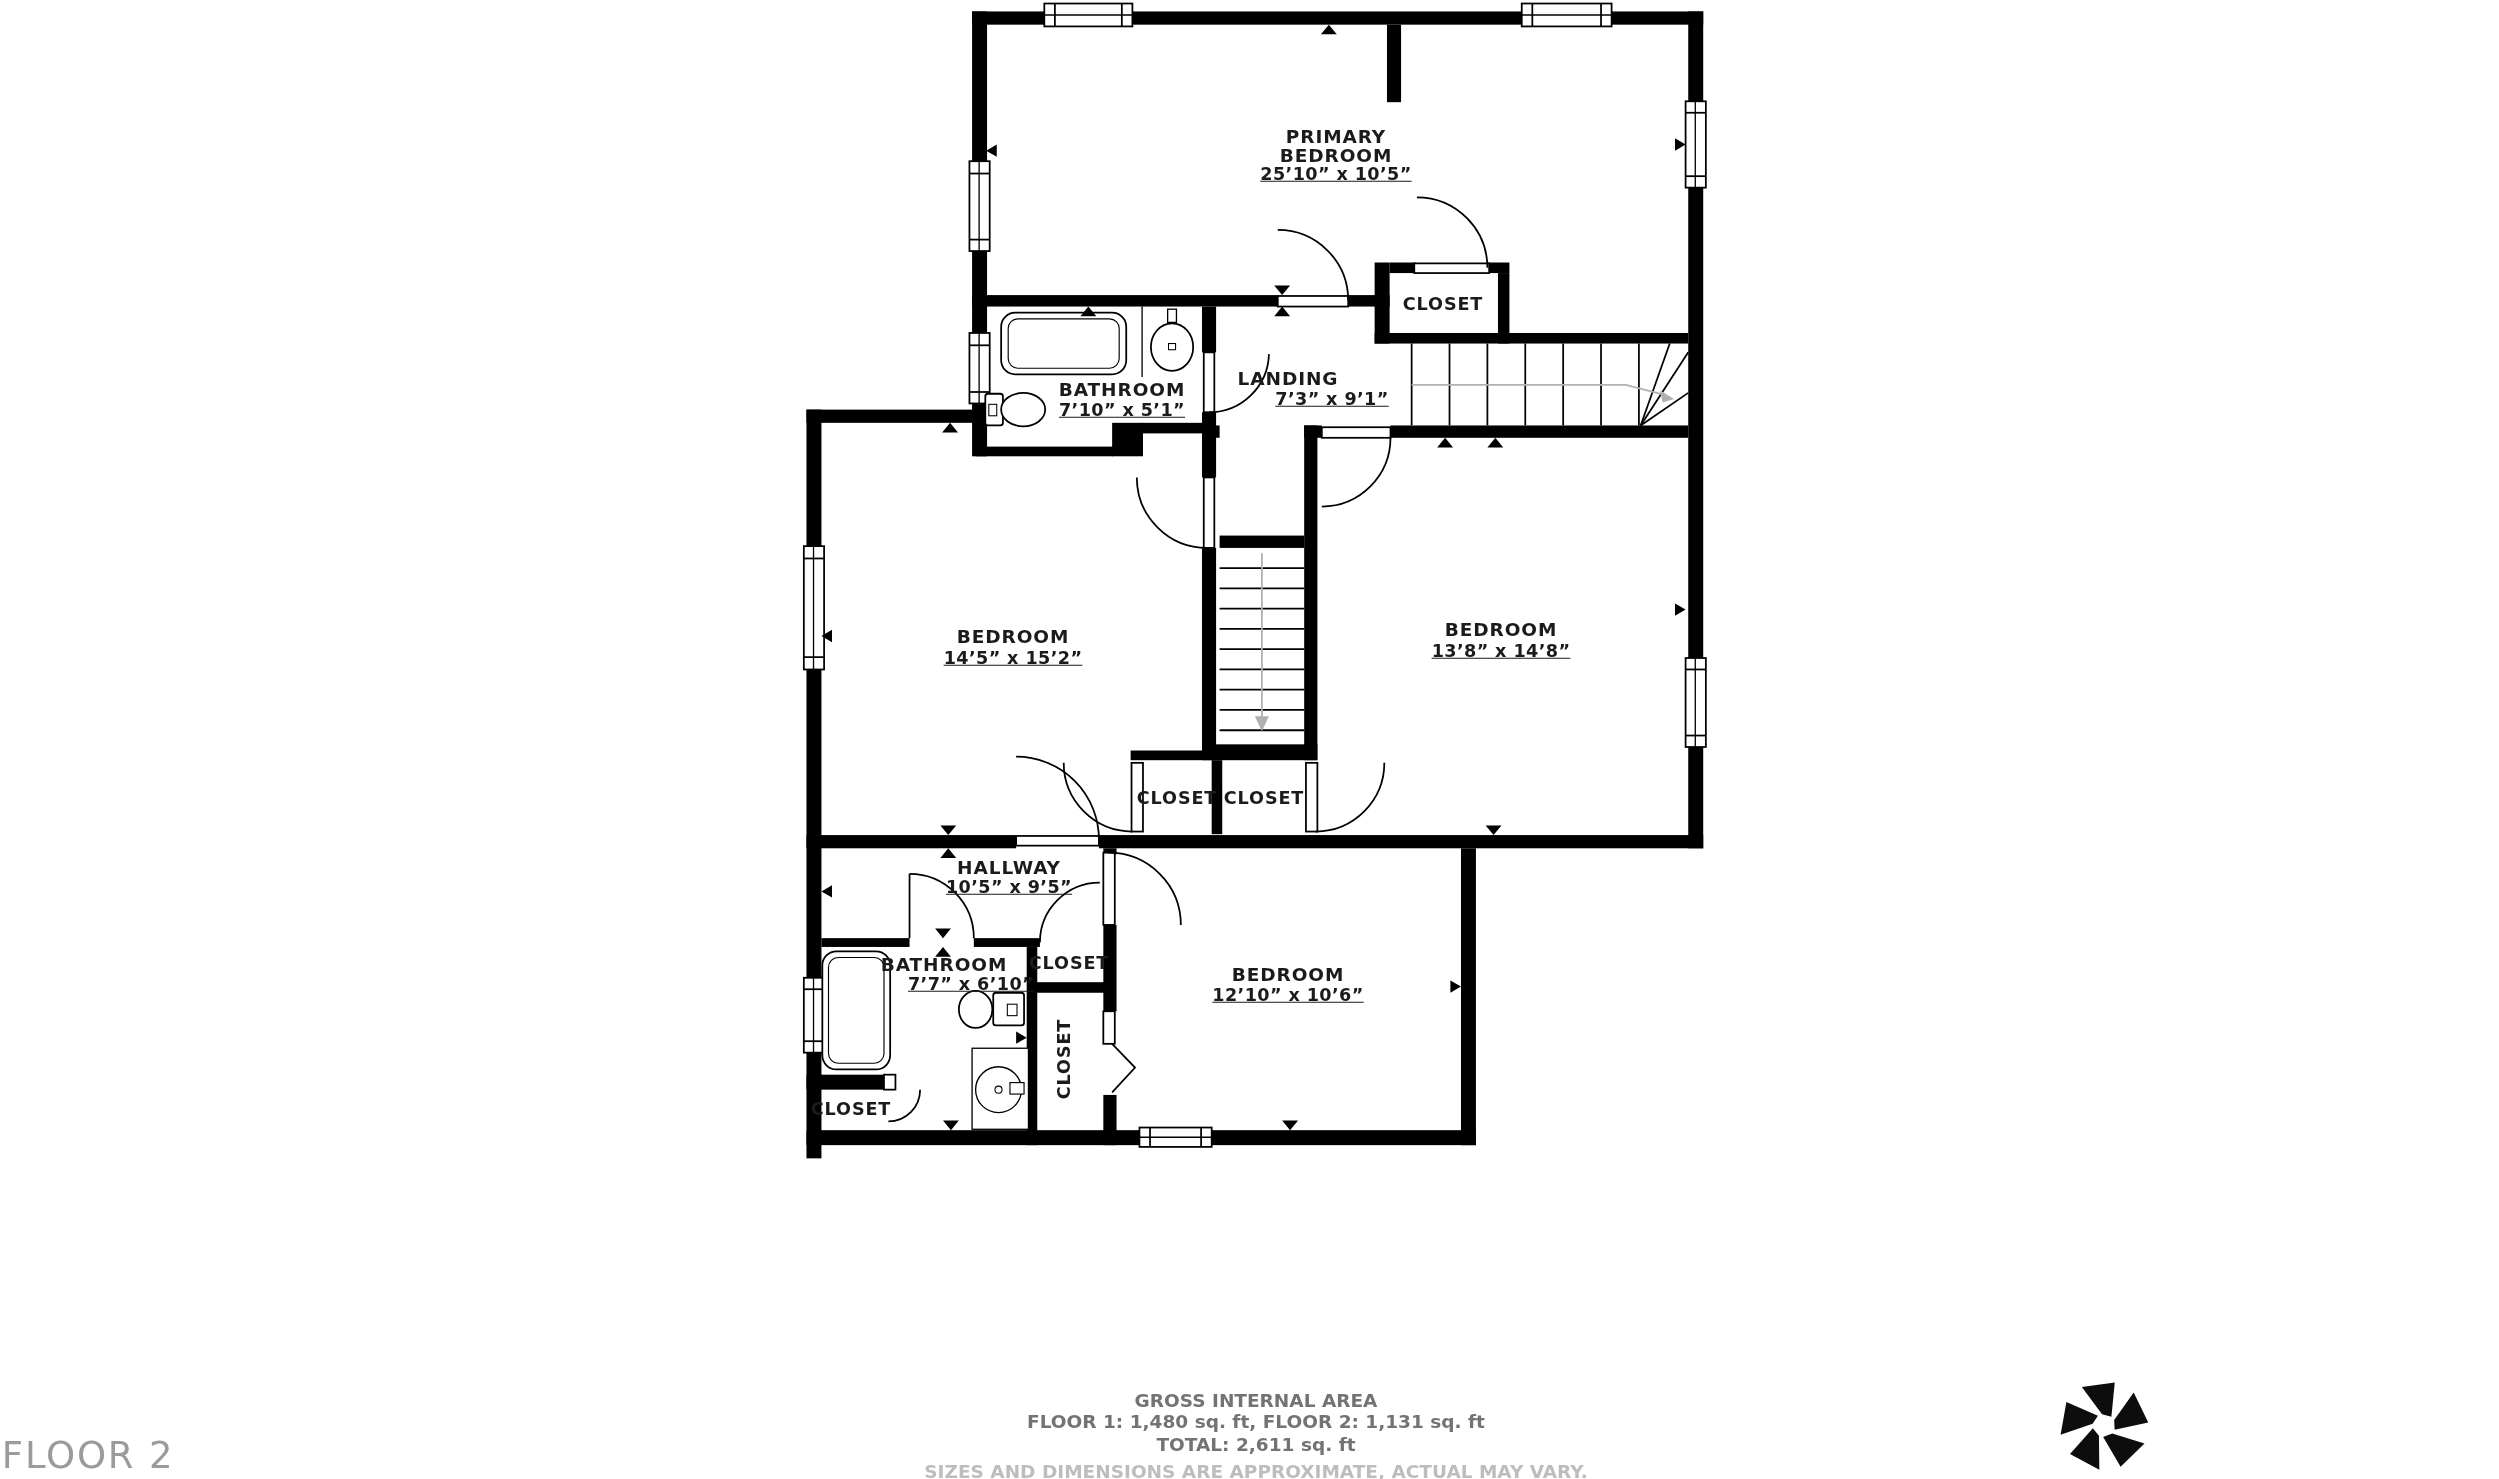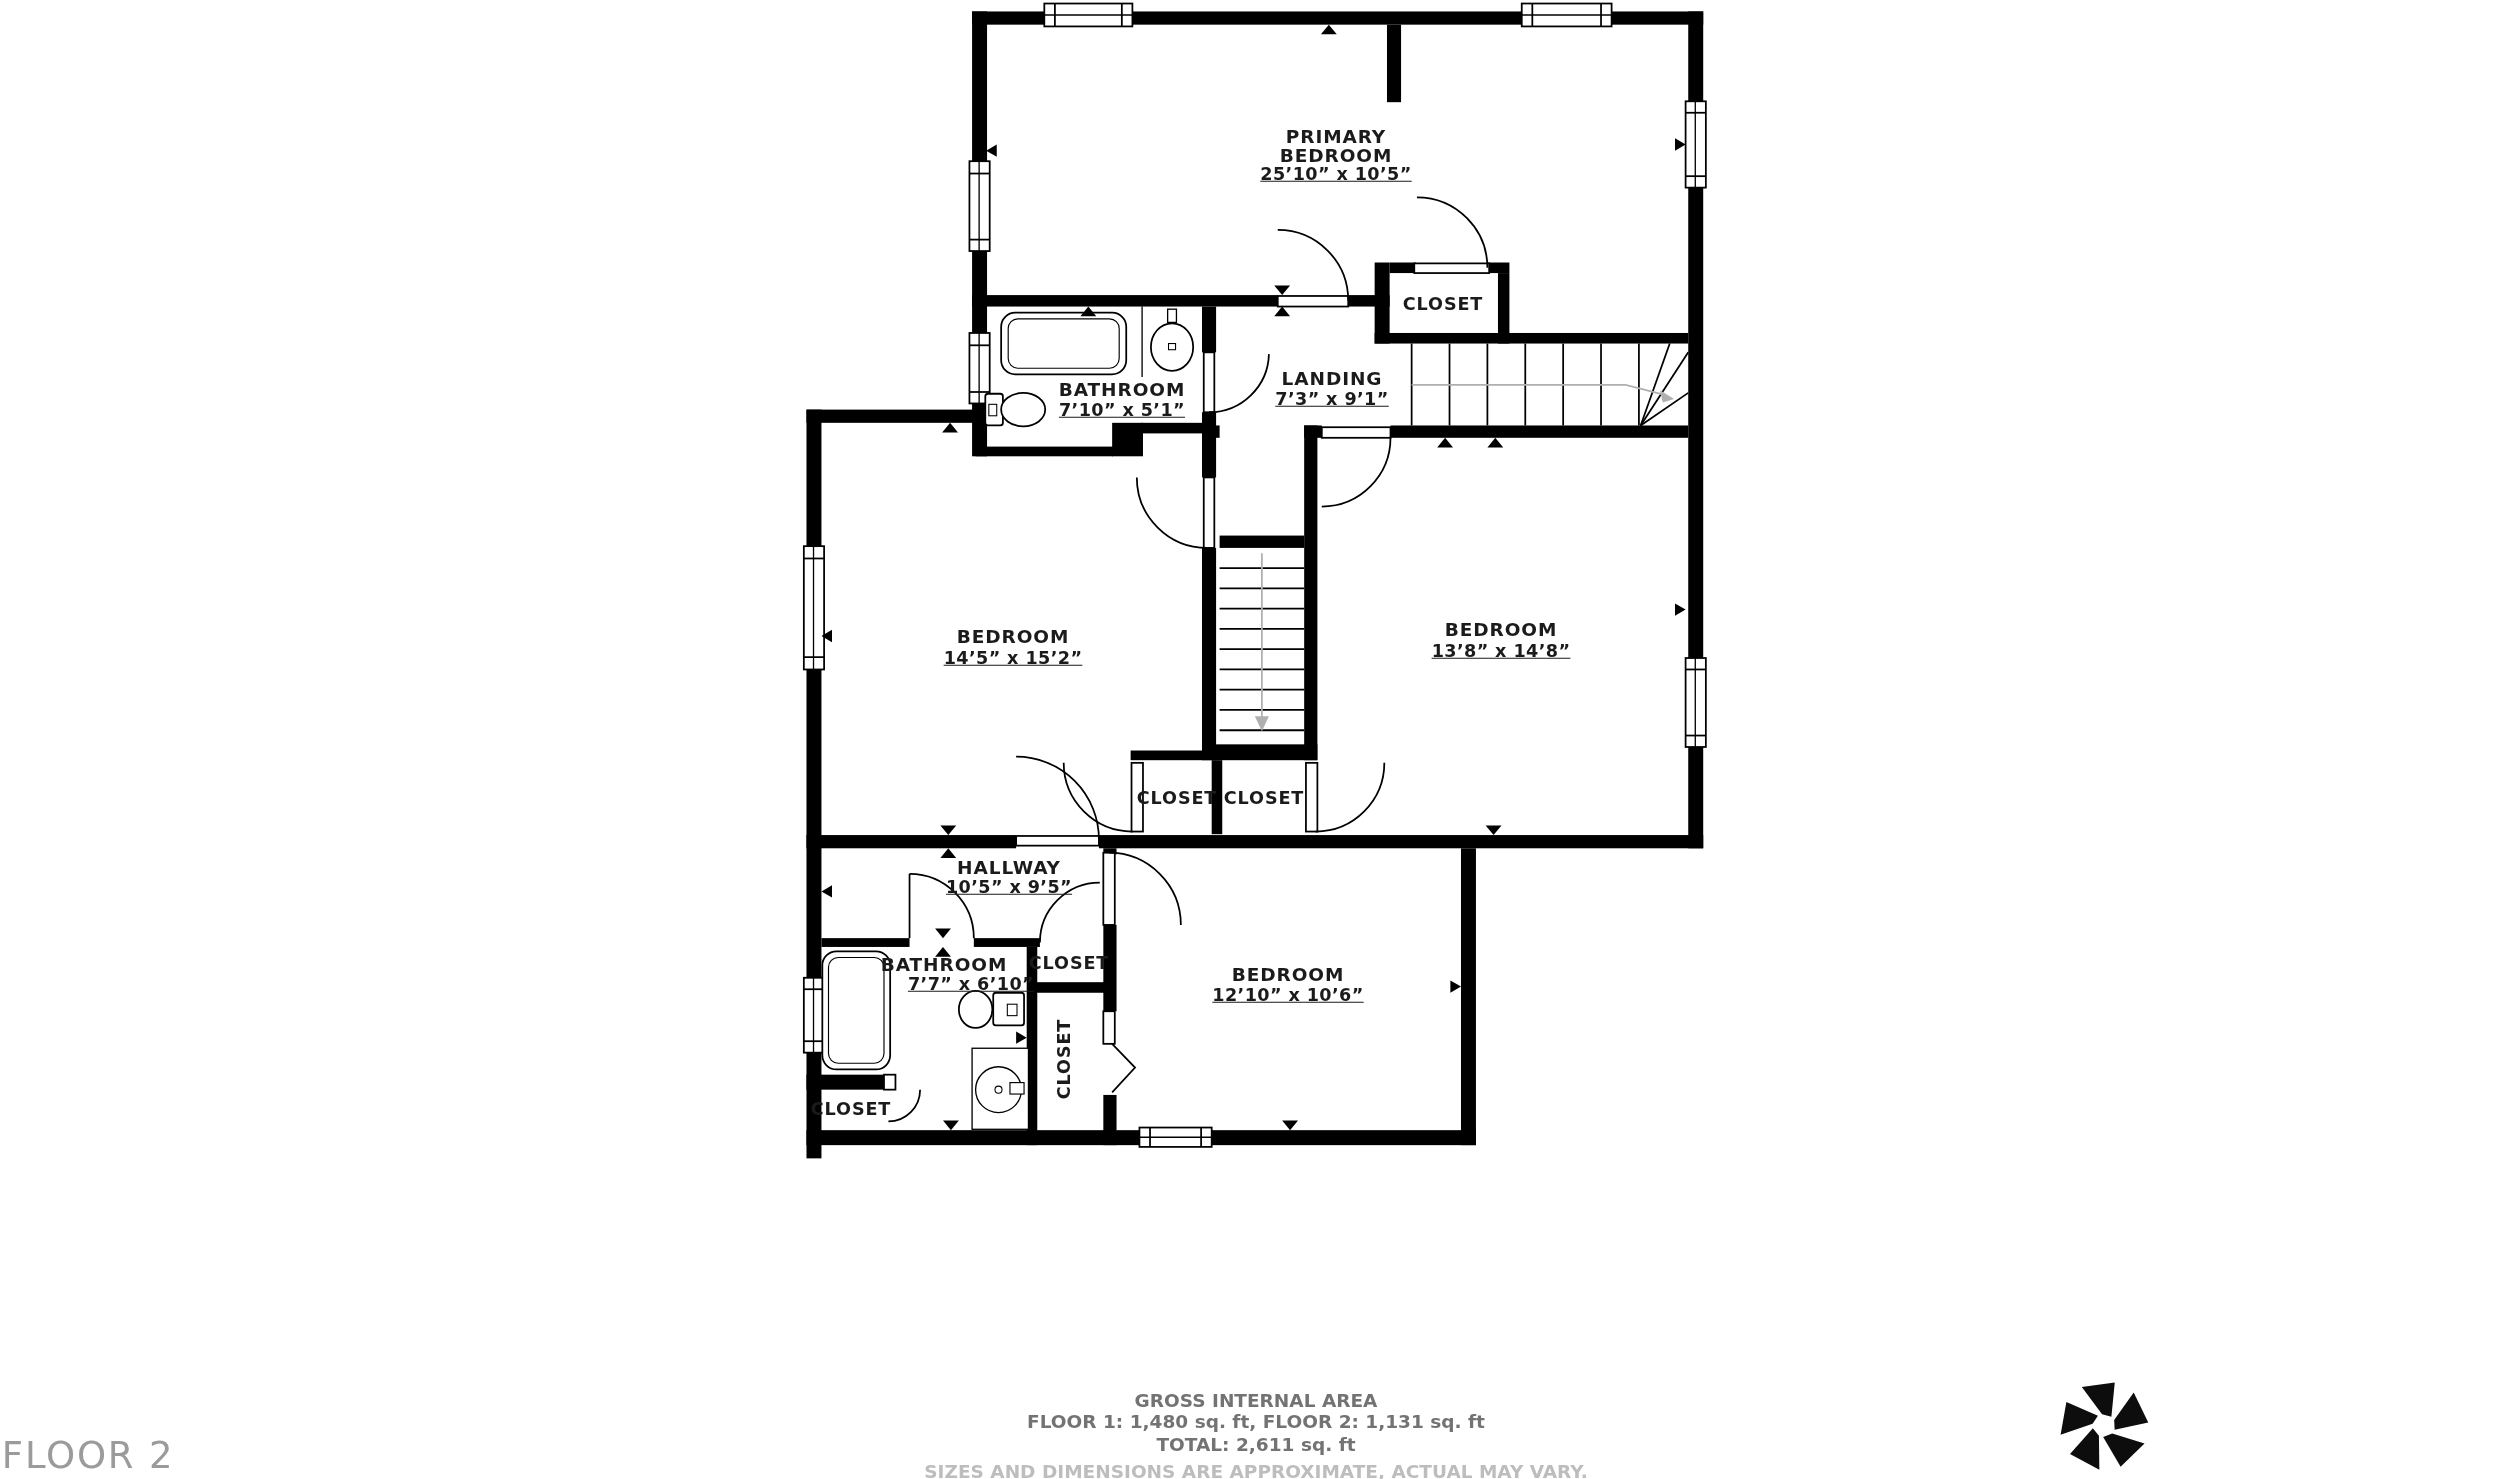--- a/index.html
+++ b/index.html
@@ -243,21 +243,21 @@
 
   <div class="lbl" style="left:1336px;top:146px;">PRIMARY
 BEDROOM</div>
   <div class="lbl dims" style="left:1336px;top:174px;">25’10” x 10’5”</div>
 
   <div class="lbl closet" style="left:1443px;top:304px;">CLOSET</div>
 
   <div class="lbl" style="left:1122px;top:390px;">BATHROOM</div>
   <div class="lbl dims" style="left:1122px;top:410px;">7’10” x 5’1”</div>
 
-  <div class="lbl" style="left:1332px;top:379px;">LANDING</div>
+  <div class="lbl" style="left:1288px;top:379px;">LANDING</div>
   <div class="lbl dims" style="left:1332px;top:399px;">7’3” x 9’1”</div>
 
   <div class="lbl" style="left:1013px;top:637px;">BEDROOM</div>
   <div class="lbl dims" style="left:1013px;top:658px;">14’5” x 15’2”</div>
 
   <div class="lbl" style="left:1501px;top:630px;">BEDROOM</div>
   <div class="lbl dims" style="left:1501px;top:651px;">13’8” x 14’8”</div>
 
   <div class="lbl closet" style="left:1177px;top:798px;">CLOSET</div>
   <div class="lbl closet" style="left:1264px;top:798px;">CLOSET</div>

